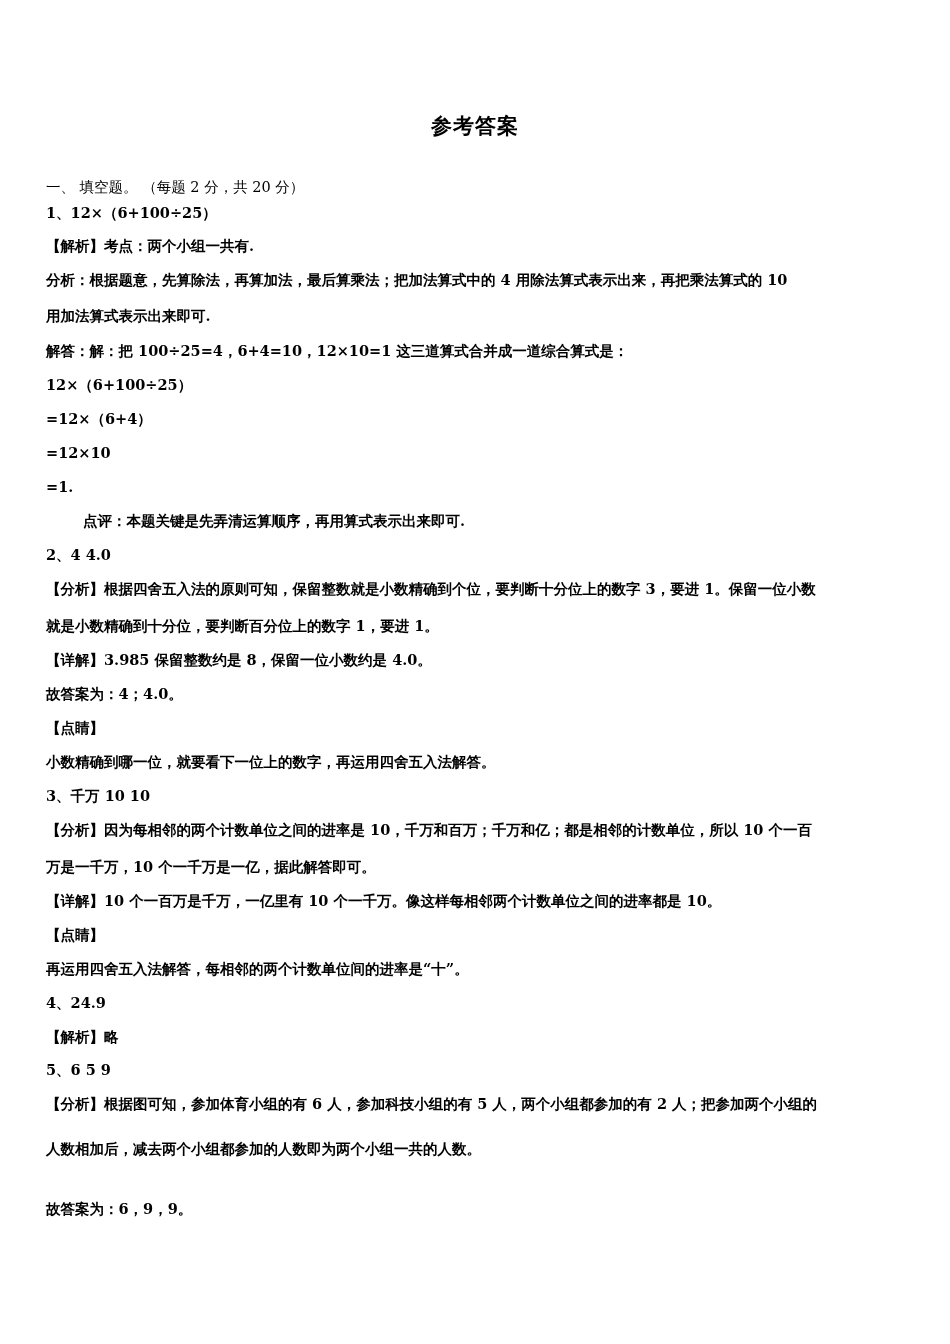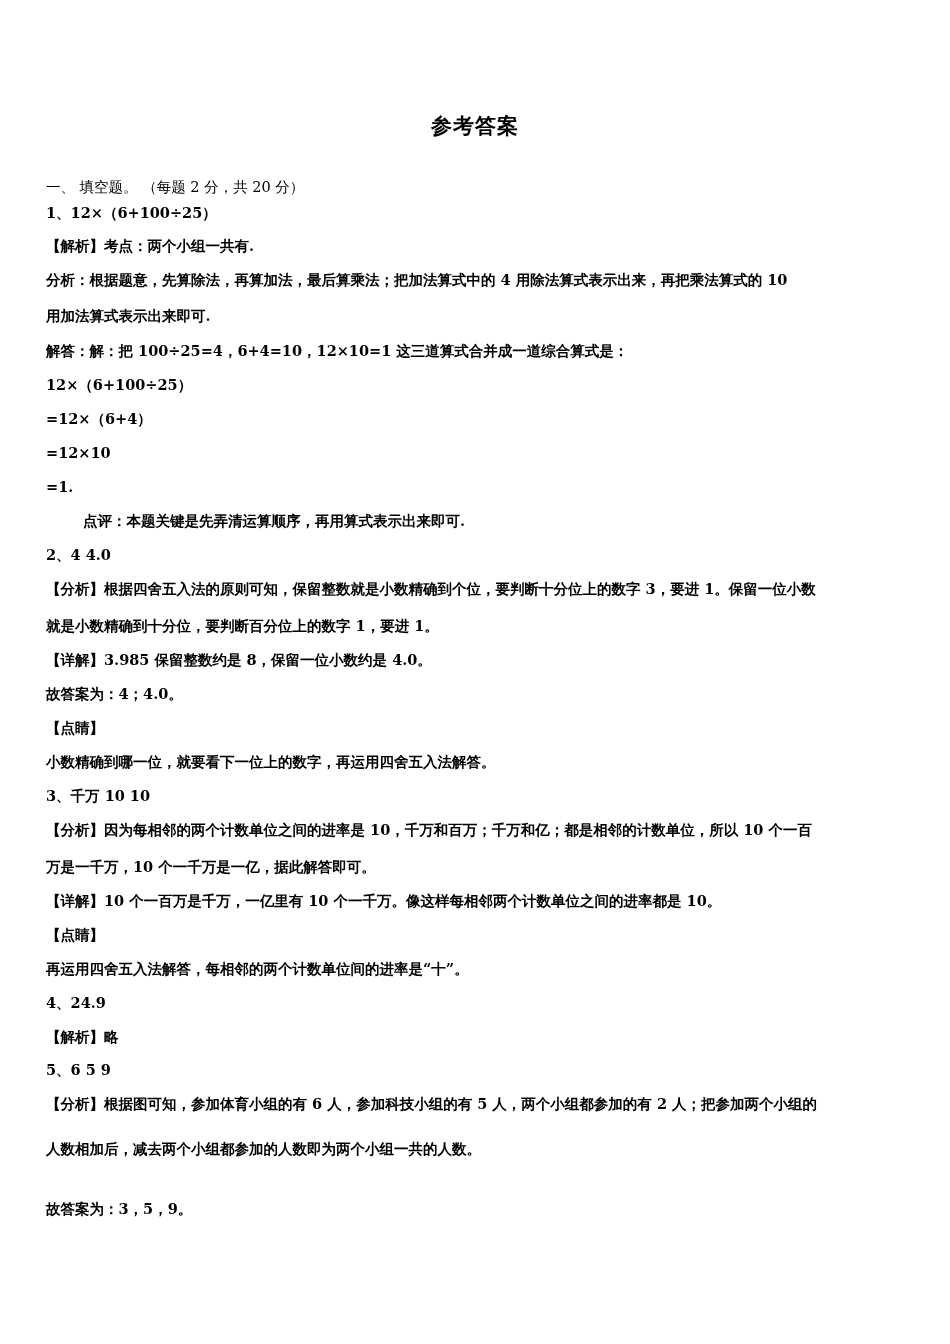--- a/index.html
+++ b/index.html
@@ -79,14 +79,14 @@
   <div class="line" style="top:891px;">【详解】10 个一百万是千万，一亿里有 10 个一千万。像这样每相邻两个计数单位之间的进率都是 10。</div>
   <div class="line" style="top:925px;">【点睛】</div>
   <div class="line" style="top:959px;">再运用四舍五入法解答，每相邻的两个计数单位间的进率是“十”。</div>
 
   <div class="line" style="top:993px;">4、24.9</div>
   <div class="line" style="top:1027px;">【解析】略</div>
 
   <div class="line" style="top:1060px;">5、6    5    9</div>
   <div class="line" style="top:1094px;">【分析】根据图可知，参加体育小组的有 6 人，参加科技小组的有 5 人，两个小组都参加的有 2 人；把参加两个小组的</div>
   <div class="line" style="top:1131px;margin-top:8px;">人数相加后，减去两个小组都参加的人数即为两个小组一共的人数。</div>
-  <div class="line" style="top:1199px;">故答案为：3，5，9。</div>
+  <div class="line" style="top:1199px;">故答案为：6，9，9。</div>
 </div>
 
 </body></html>

